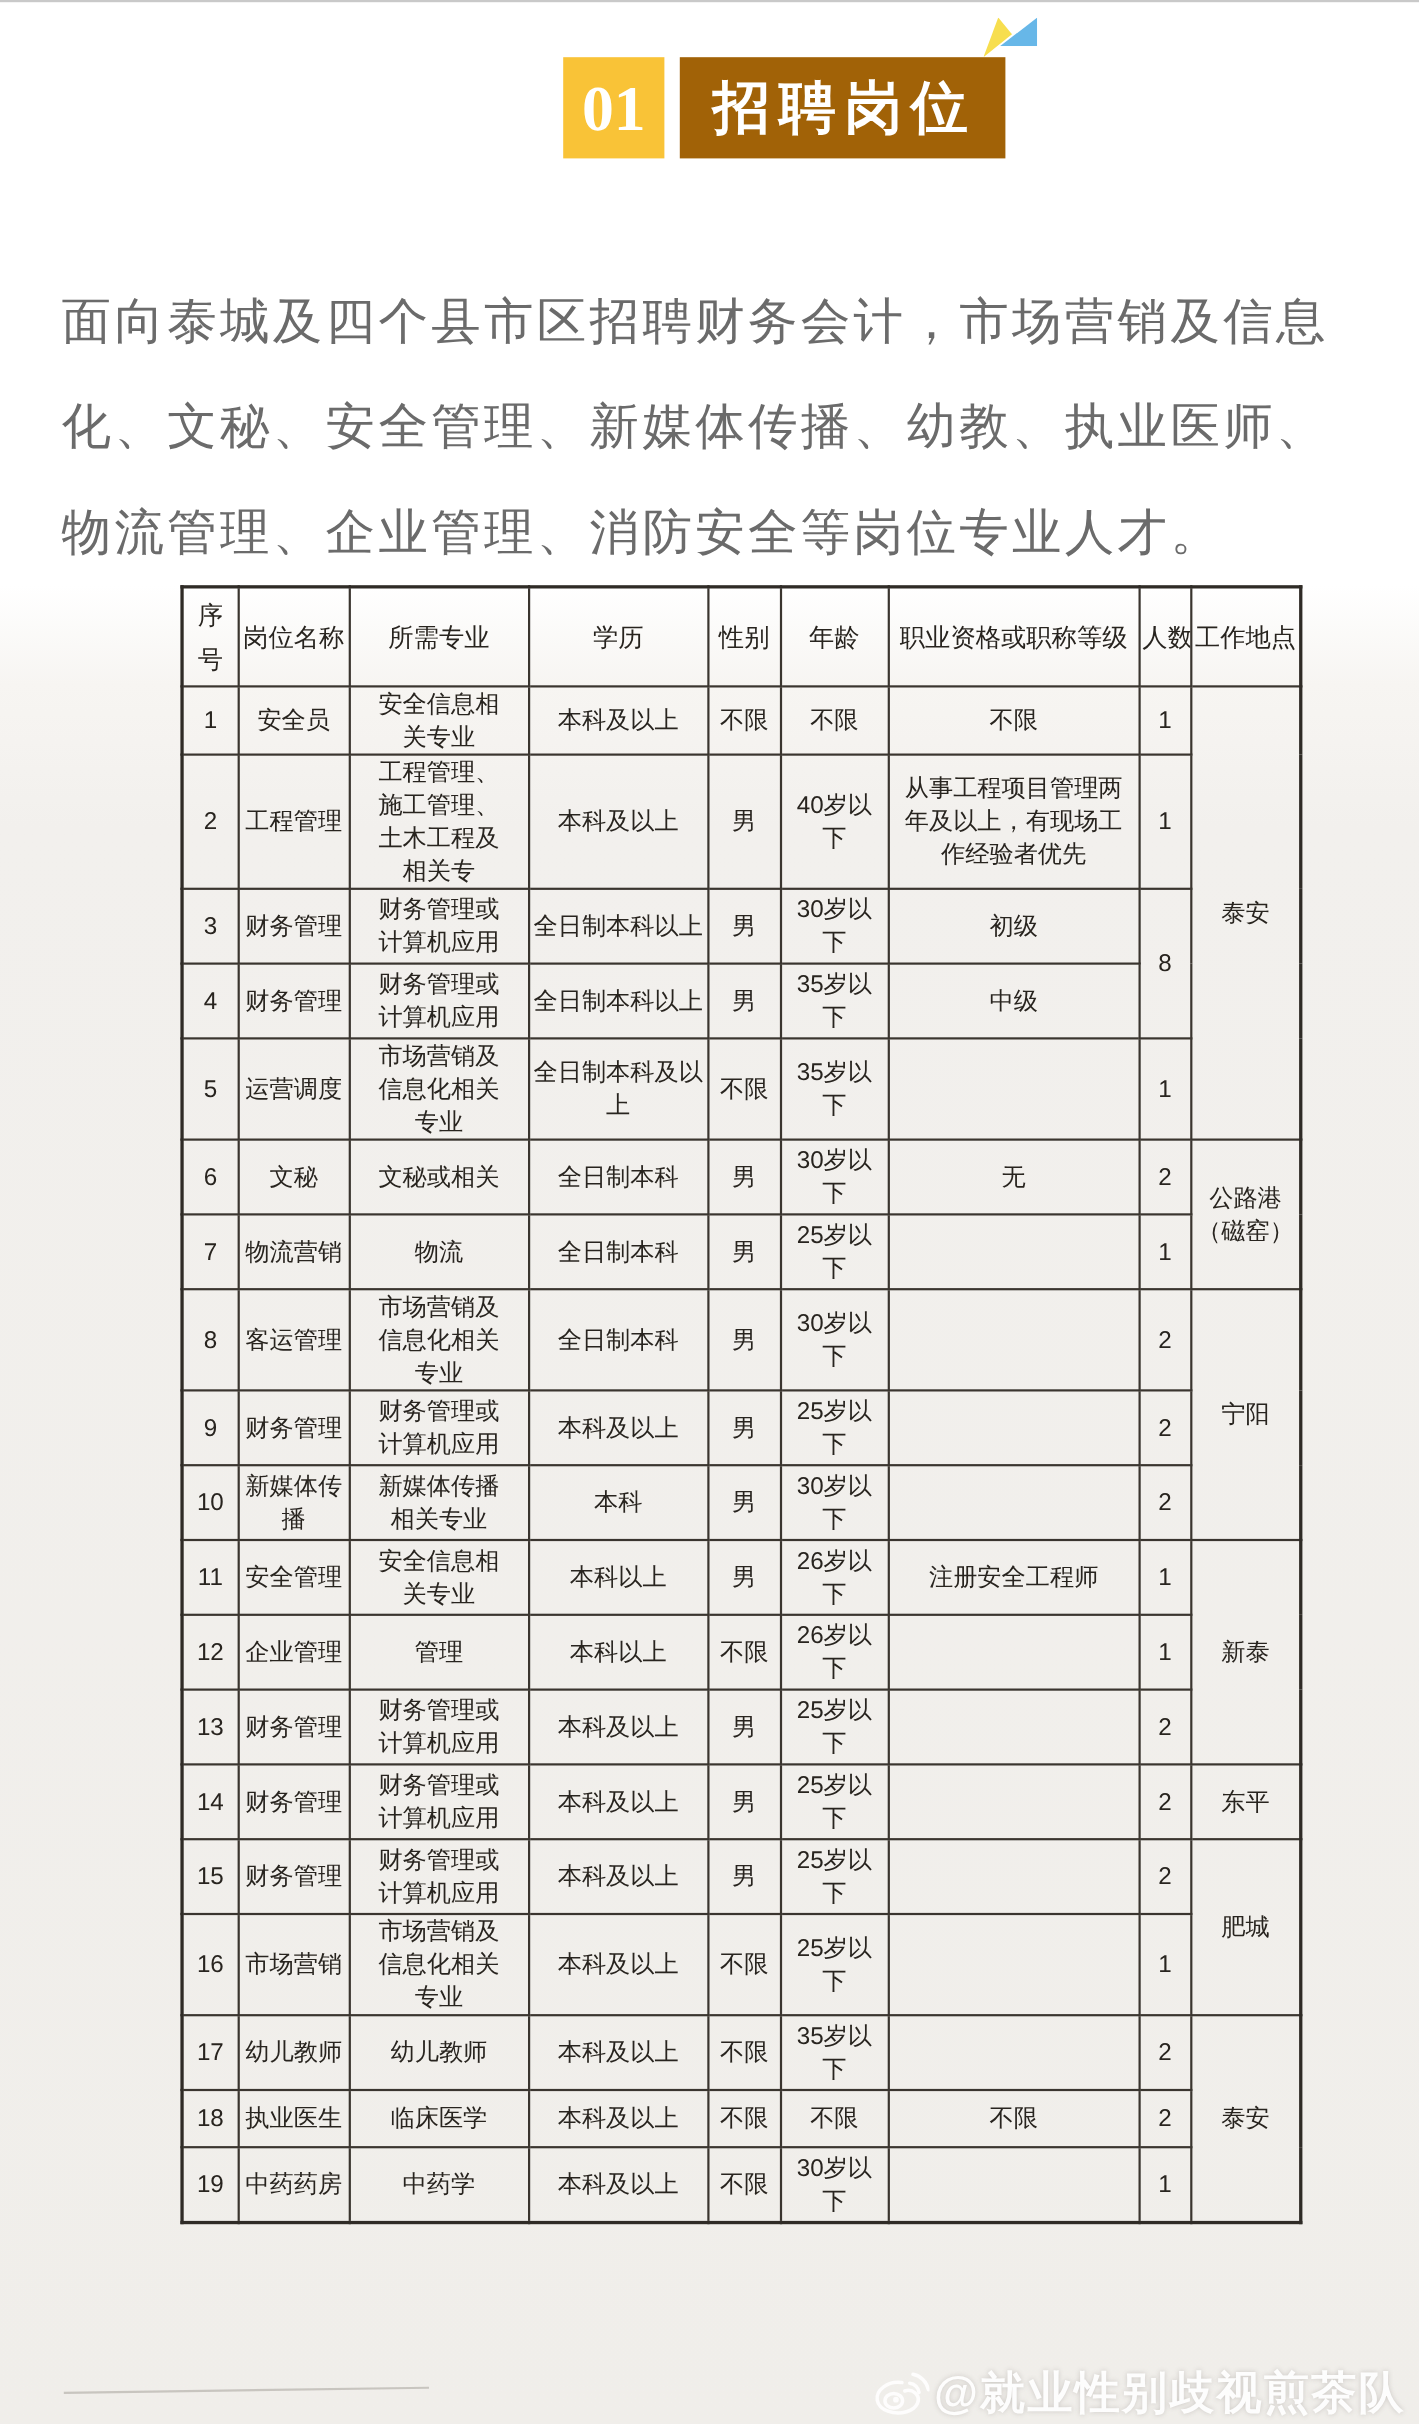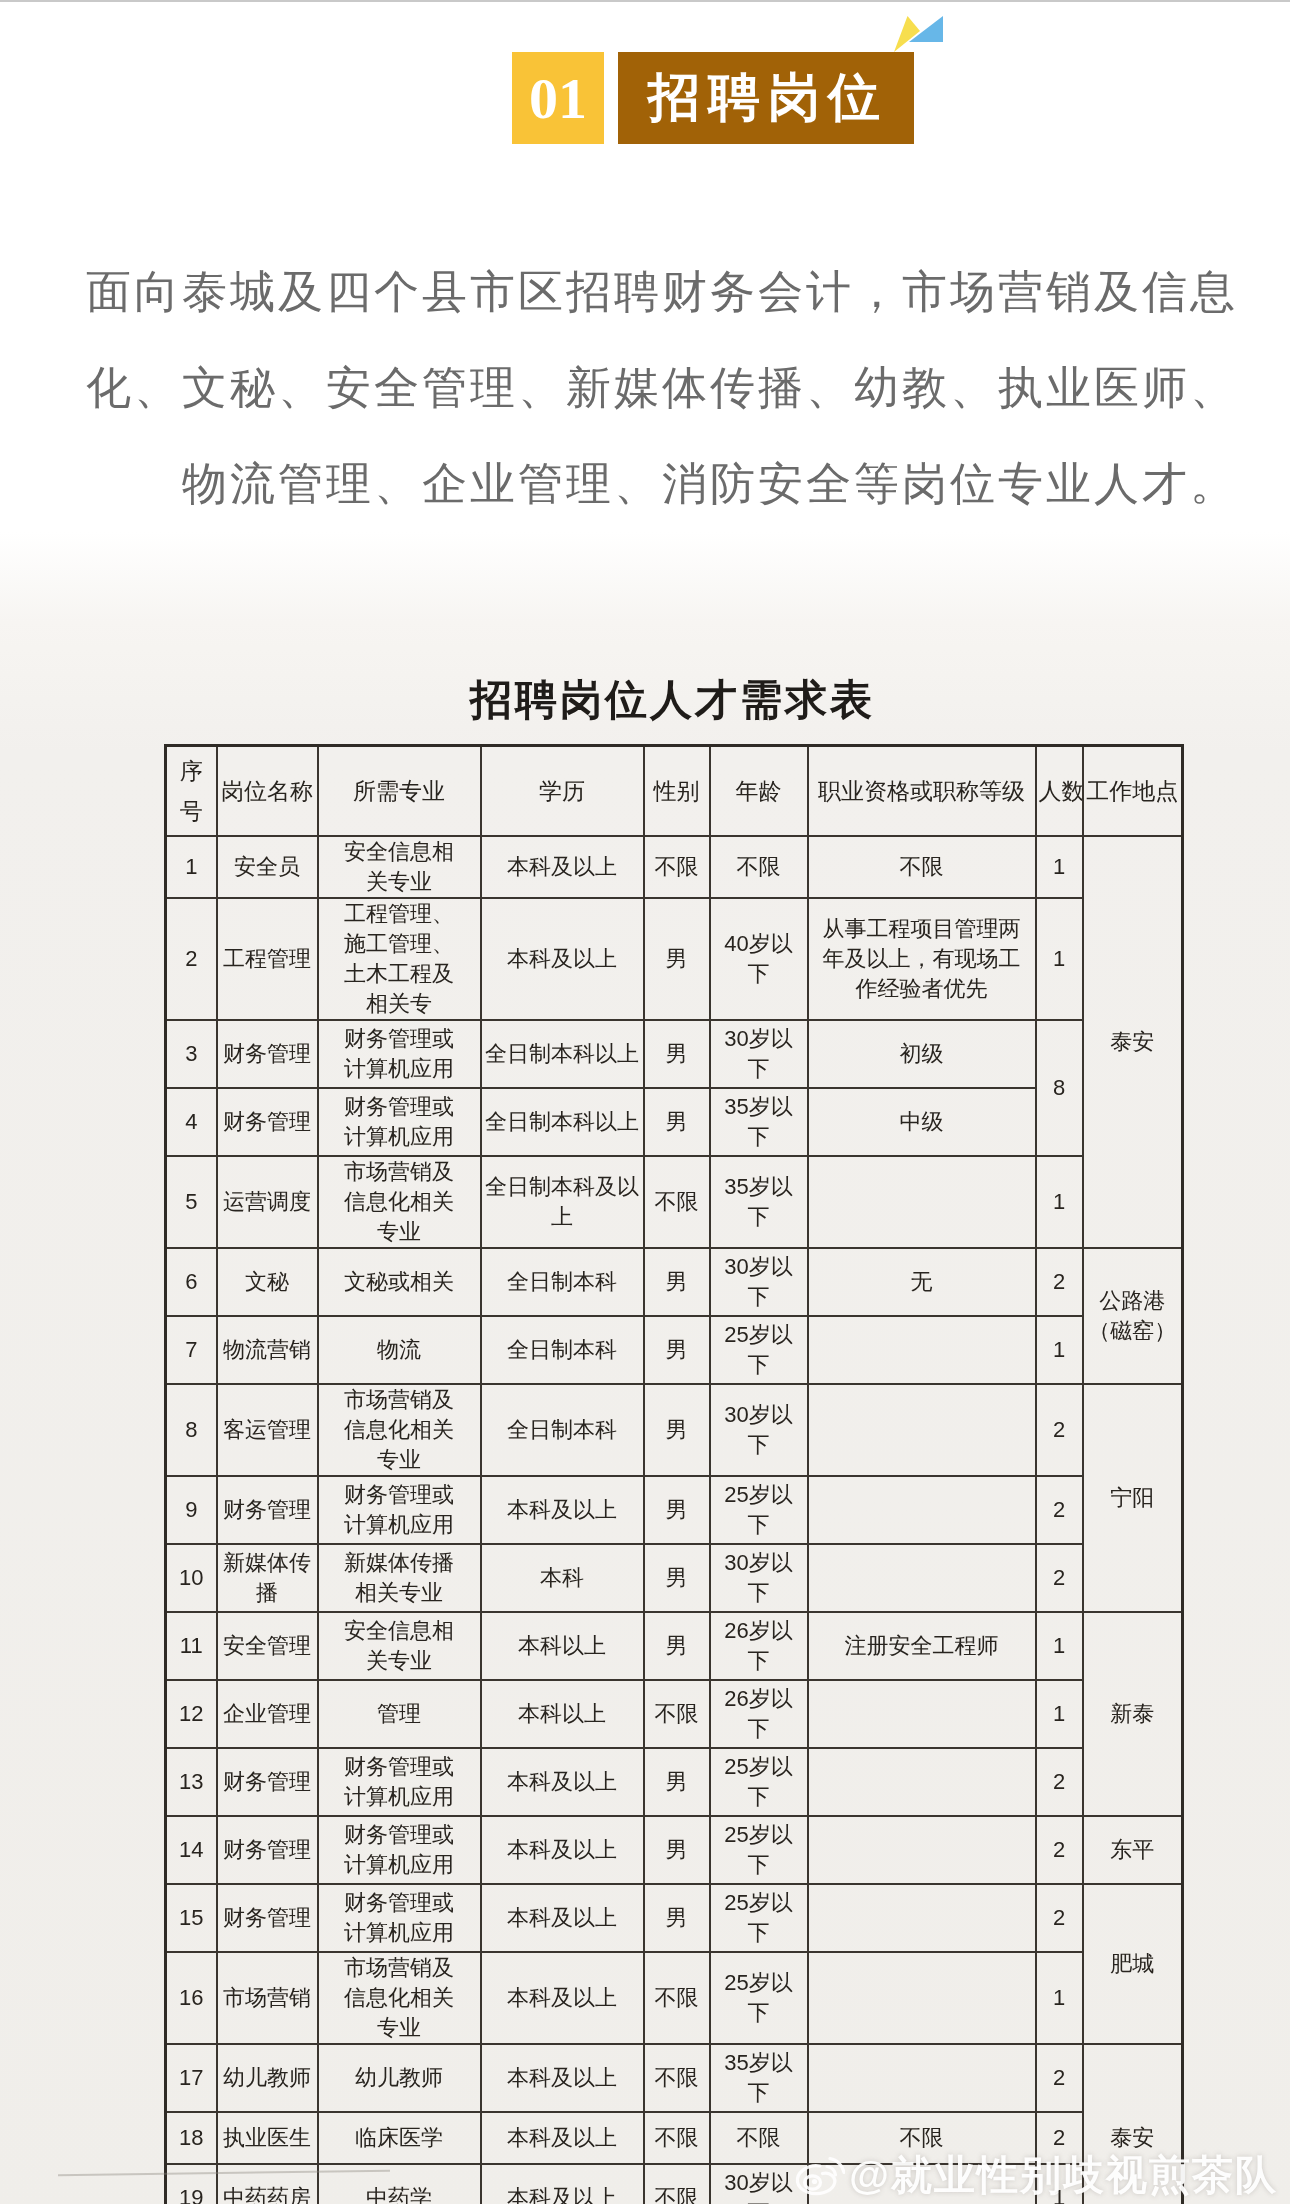--- a/index.html
+++ b/index.html
@@ -22,21 +22,21 @@
     display:flex;align-items:center;padding:0 26px 0 30px;
   }
   .tris{position:absolute;top:-37px;right:-48px;width:68px;height:37px;}
   .tri-y{position:absolute;left:0;bottom:0;width:26px;height:36px;background:#f7de4e;
     clip-path:polygon(0 100%, 52% 0, 100% 42%);}
   .tri-b{position:absolute;left:15px;bottom:10px;width:34px;height:26px;background:#67b7e8;
     clip-path:polygon(0 100%, 100% 0, 100% 100%);}
   
   .intro{
     margin:100px 52px 0 56px;color:#6b6b6b;font-size:45px;line-height:96px;
-    letter-spacing:3px;text-align:right;
+    letter-spacing:3px;text-align:left;
   }
   
   .photo{
     position:relative;margin-top:0;min-height:1672px;
     background:linear-gradient(180deg,#ffffff 0%,#f7f5f2 90px,#f2f0ed 220px,#f0eeea 100%);
   }
   .tbl-wrap{margin-left:164px;width:1017px;}
   .tbl-title{
     margin:0;padding:140px 0 16px;text-align:center;
     font-family:"Liberation Serif", serif;font-weight:bold;
@@ -87,21 +87,20 @@
         <i class="tri-y"></i>
         <i class="tri-b"></i>
       </span>
     </div>
   </div>
 
   <p class="intro">面向泰城及四个县市区招聘财务会计，市场营销及信息化、文秘、安全管理、新媒体传播、幼教、执业医师、物流管理、企业管理、消防安全等岗位专业人才。</p>
 
   <section class="photo">
     <div class="tbl-wrap">
-      <h2 class="tbl-title">招聘岗位人才需求表</h2>
       <table class="req-table">
         <colgroup id="cols">
             <col class="c0">
             <col class="c1">
             <col class="c2">
             <col class="c3">
             <col class="c4">
             <col class="c5">
             <col class="c6">
             <col class="c7">

